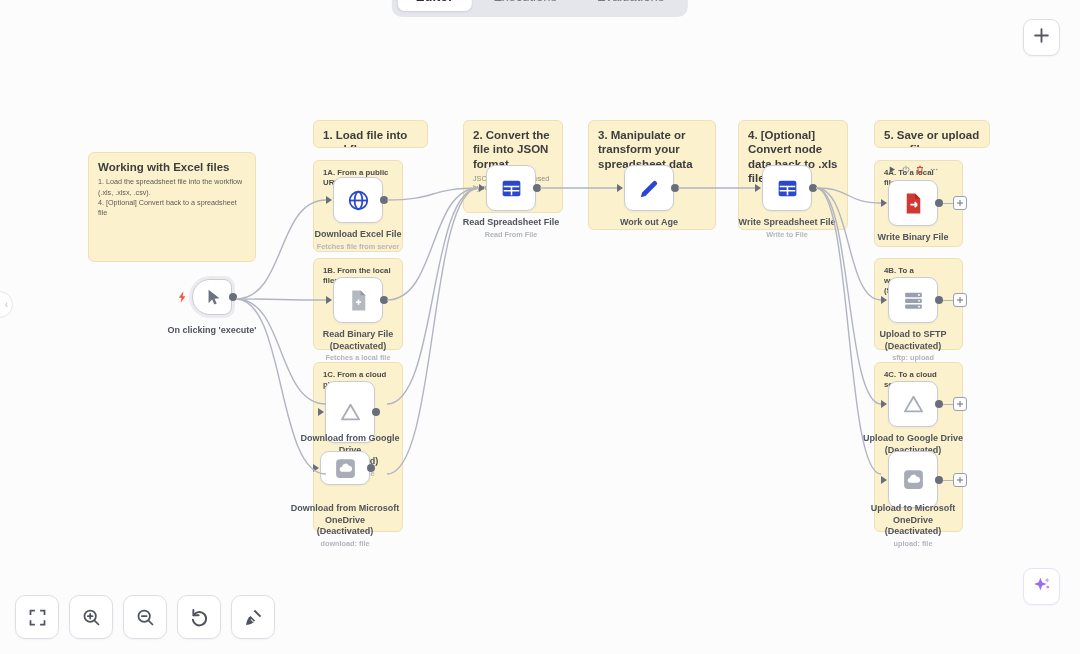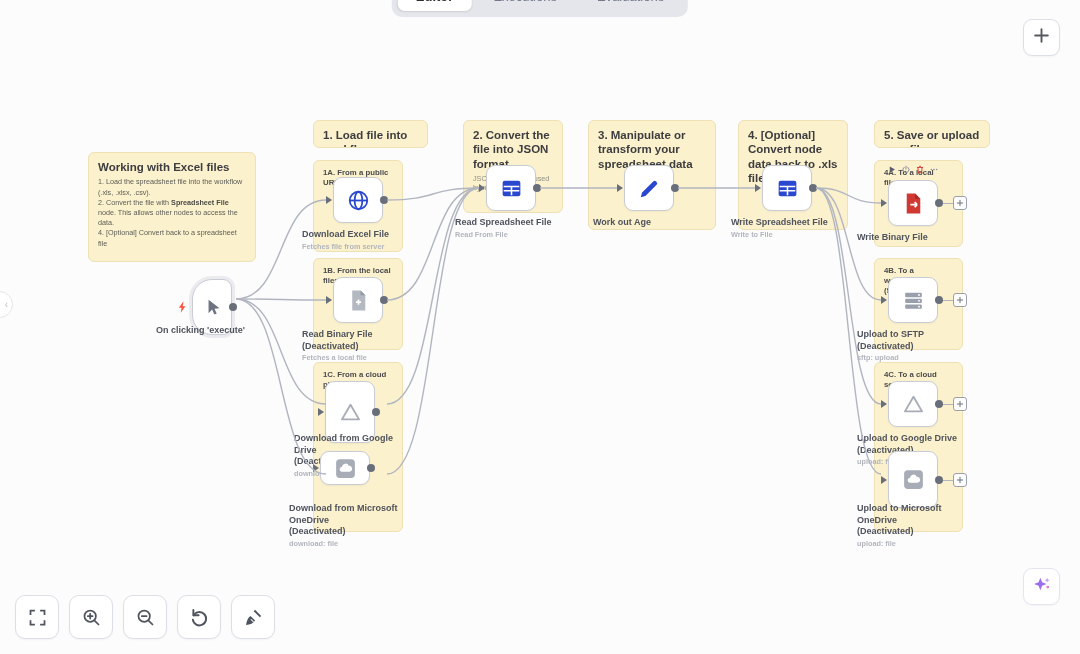--- a/index.html
+++ b/index.html
@@ -62,21 +62,21 @@
   .node-box { position:absolute; inset:0; background:#fff; border:1.6px solid #c9ccd5; border-radius:9px;
               display:flex; align-items:center; justify-content:center; cursor:pointer;
               box-shadow:0 1px 2px rgba(30,30,60,.05); }
   .node.trigger .node-box { border-radius:20px 9px 9px 20px; box-shadow:0 0 0 3px rgba(160,163,175,.18); }
   .node-icon svg { width:25px; height:25px; display:block; }
   .node.trigger .node-icon svg { width:21px; height:21px; }
   .out-dot { position:absolute; right:-5px; top:50%; width:8px; height:8px; margin-top:-4px;
              background:#696e7b; border-radius:50%; z-index:4; }
   .in-arrow { position:absolute; left:-7px; top:50%; margin-top:-4px; width:0; height:0; z-index:4;
               border-top:4px solid transparent; border-bottom:4px solid transparent; border-left:6px solid #696e7b; }
-  .node-label { position:absolute; left:50%; transform:translateX(-50%); 
+  .node-label { position:absolute; left:50%; transform:translateX(-50%); text-align:center;
                 width:112px; font-size:9px; font-weight:600; color:#4f535c; line-height:1.3; }
   .node-sub { font-weight:700; font-size:7.3px; color:#b2b5bd; margin-top:1px; }
   .plus-wire { position:absolute; top:50%; height:1.4px; background:#b1b5c0; z-index:2; }
   .plus-btn { position:absolute; top:50%; margin-top:-7px; width:14px; height:14px; background:#fdfdfe;
               border:1.4px solid #9aa0ab; border-radius:3px; color:#6d727e; display:flex; align-items:center;
               justify-content:center; cursor:pointer; z-index:4; }
   .plus-btn svg { width:8px; height:8px; }
   .bolt { position:absolute; left:-16px; top:50%; transform:translateY(-50%); z-index:4; }
   .bolt svg { width:13px; height:13px; display:block; }
   .node-toolbar { position:absolute; top:-15px; left:50%; transform:translateX(-50%);
@@ -99,21 +99,20 @@
     <span><svg viewBox="0 0 24 24" fill="none" stroke="#55585f" stroke-width="2.4" stroke-linecap="round">
           <path d="M12 4v16M4 12h16"></path>
         </svg></span>
   </div>
 
   <div id="canvas">
       <div class="sticky" style="left: 88px; top: 152px; width: 168px; height: 110px;">
         <div class="sticky-title-lg">Working with Excel files</div>
         <div class="sticky-steps">
           <div class="sticky-step">1. Load the spreadsheet file into the workflow (.xls, .xlsx, .csv).</div>
-          <div class="sticky-step">2. Convert the file with <b>Spreadsheet File</b> node. This allows other nodes to access the data.</div>
           <div class="sticky-step">4. [Optional] Convert back to a spreadsheet file</div>
         </div>
       </div>
       <div class="sticky" style="left: 313px; top: 120px; width: 115px; height: 28px;">
         <div class="sticky-title-lg">1. Load file into workflow</div>
       </div>
       <div class="sticky" style="left: 313px; top: 160px; width: 90px; height: 92px;">
         <div class="sticky-title-sm">1A. From a public URL</div>
       </div>
       <div class="sticky" style="left: 313px; top: 258px; width: 90px; height: 92px;">
@@ -137,21 +136,21 @@
       </div>
       <div class="sticky" style="left: 874px; top: 160px; width: 89px; height: 87px;">
         <div class="sticky-title-sm">4A. To a local filesystem</div>
       </div>
       <div class="sticky" style="left: 874px; top: 258px; width: 89px; height: 92px;">
         <div class="sticky-title-sm">4B. To a webserver via (S)FTP</div>
       </div>
       <div class="sticky" style="left: 874px; top: 362px; width: 89px; height: 170px;">
         <div class="sticky-title-sm">4C. To a cloud service</div>
       </div>
-      <div class="node trigger" style="left: 192px; top: 279px; width: 40px; height: 56px;">
+      <div class="node trigger" style="left: 192px; top: 279px; width: 40px; height: 36px;">
         <div class="node-box">
           <span class="node-icon">
             <svg viewBox="0 0 24 24">
               <path d="M7.5 3v15.6l4.1-4.2 2.5 5.6 2.7-1.2-2.5-5.4 5.7-.6z" fill="#6d7380"></path>
             </svg>
           </span>
         </div>
         <span class="out-dot"></span>
         <span class="bolt">
           <svg viewBox="0 0 24 24">

